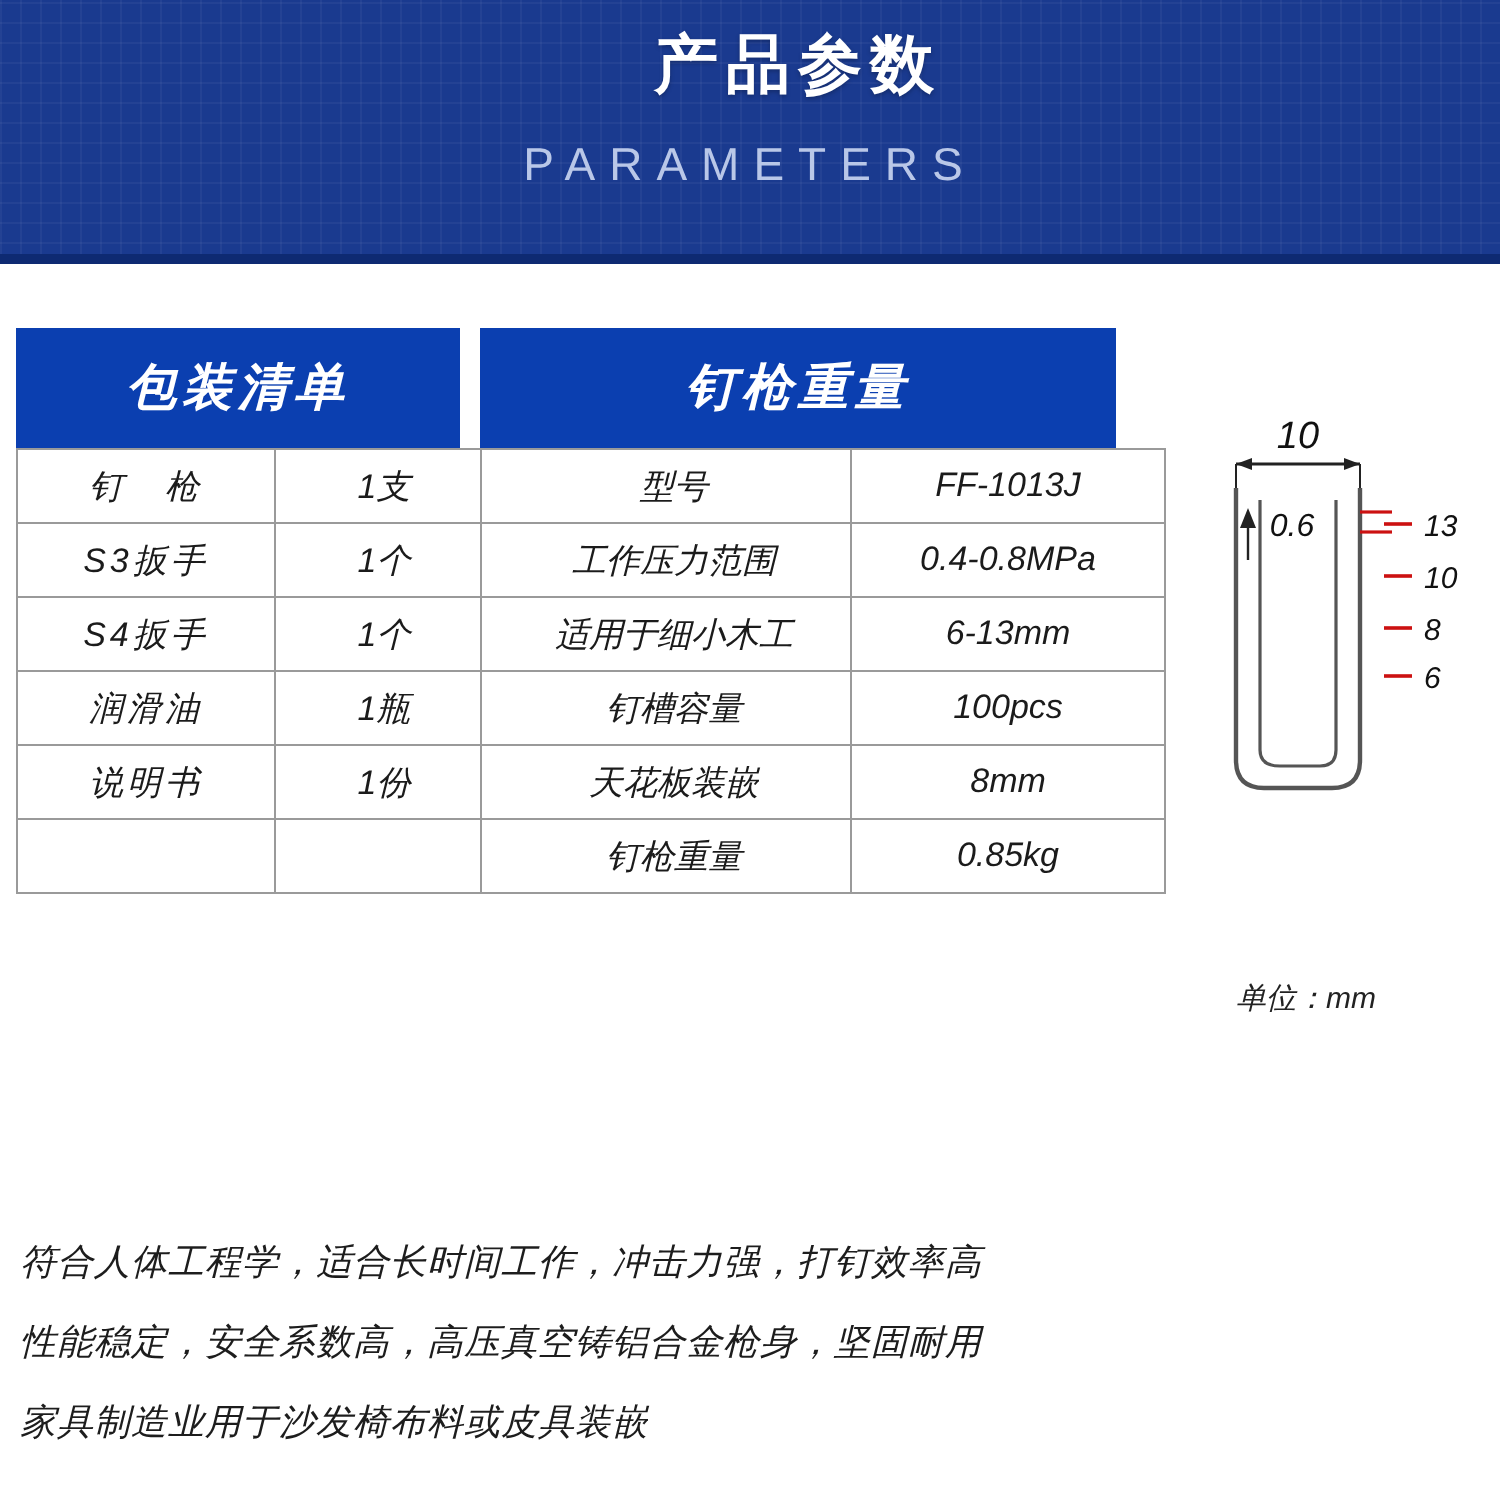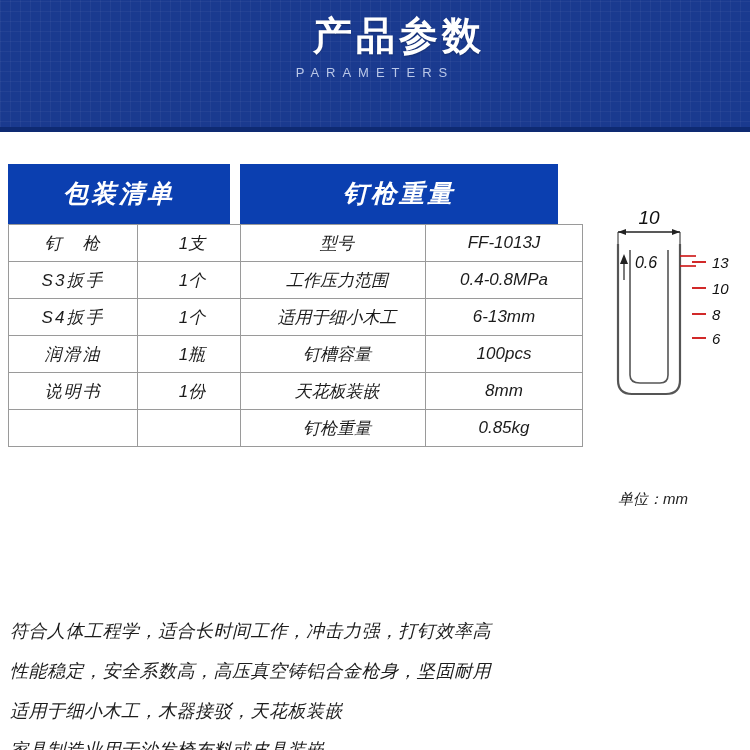--- a/index.html
+++ b/index.html
@@ -37,32 +37,32 @@
       repeating-linear-gradient(0deg, rgba(255,255,255,0.045) 0 1px, rgba(255,255,255,0) 1px 10px);
     pointer-events: none;
   }
   .banner-inner {
     position: relative;
     text-align: center;
     padding-top: 14px;
   }
   .banner-title {
     color: #ffffff;
-    font-size: 39px;
+    font-size: 32px;
     font-weight: bold;
     letter-spacing: 4px;
     line-height: 1.15;
     text-shadow: 0 1px 2px rgba(0,0,0,0.25);
     padding-left: 48px;
   }
   .banner-sub {
     color: #b9c7e8;
-    font-size: 13px;
+    font-size: 23px;
     letter-spacing: 7px;
-    margin-top: 6px;
+    margin-top: 18px;
   }
   .banner-rule {
     position: absolute;
     left: 0;
     bottom: 0;
     width: 750px;
     height: 5px;
     background: #0e2a72;
   }
 
@@ -262,18 +262,17 @@
         <text x="116" y="84" font-family="Liberation Sans, sans-serif" font-size="15" fill="#111">10</text>
         <text x="116" y="110" font-family="Liberation Sans, sans-serif" font-size="15" fill="#111">8</text>
         <text x="116" y="134" font-family="Liberation Sans, sans-serif" font-size="15" fill="#111">6</text>
       </svg>
       <div class="diagram-unit">单位：mm</div>
     </div>
 
     <div class="desc">
       <p>符合人体工程学，适合长时间工作，冲击力强，打钉效率高</p>
       <p>性能稳定，安全系数高，高压真空铸铝合金枪身，坚固耐用</p>
-      <p>适用于细小木工，木器接驳，天花板装嵌</p>
       <p>家具制造业用于沙发椅布料或皮具装嵌</p>
     </div>
 
   </div>
 </div>
 
 </body></html>

